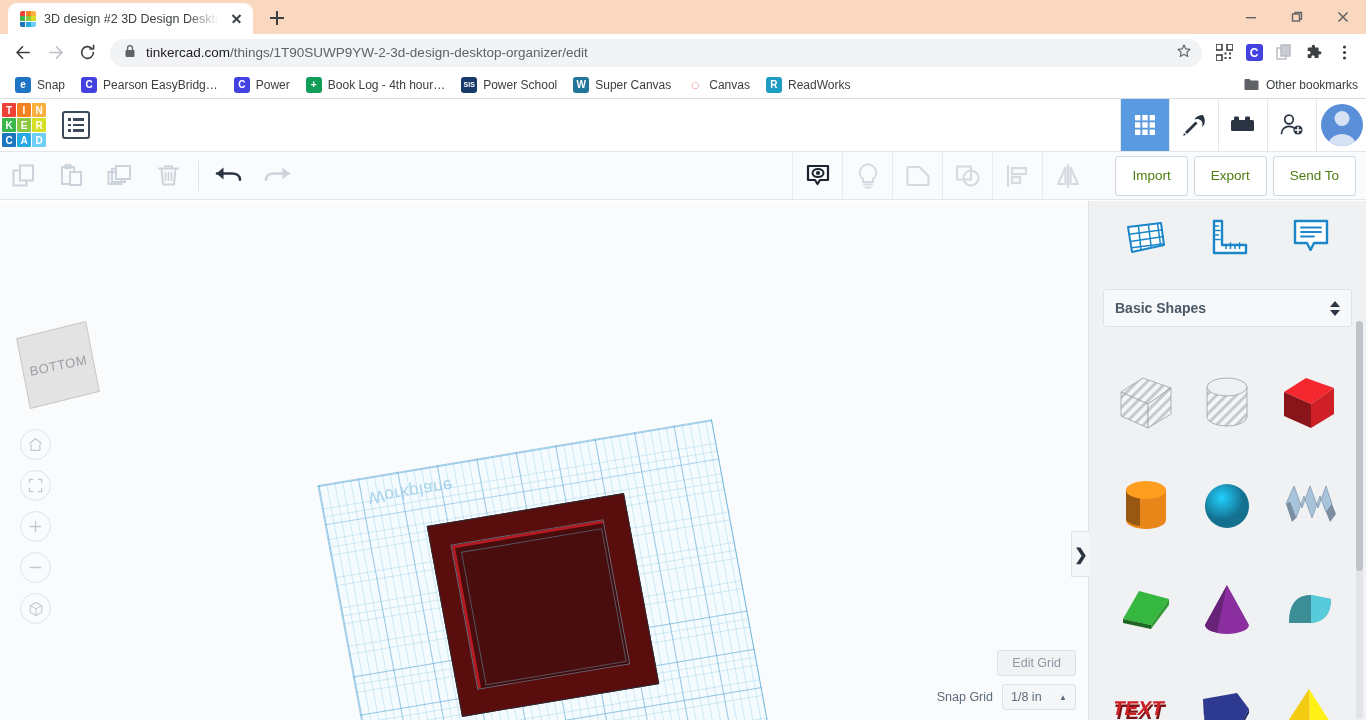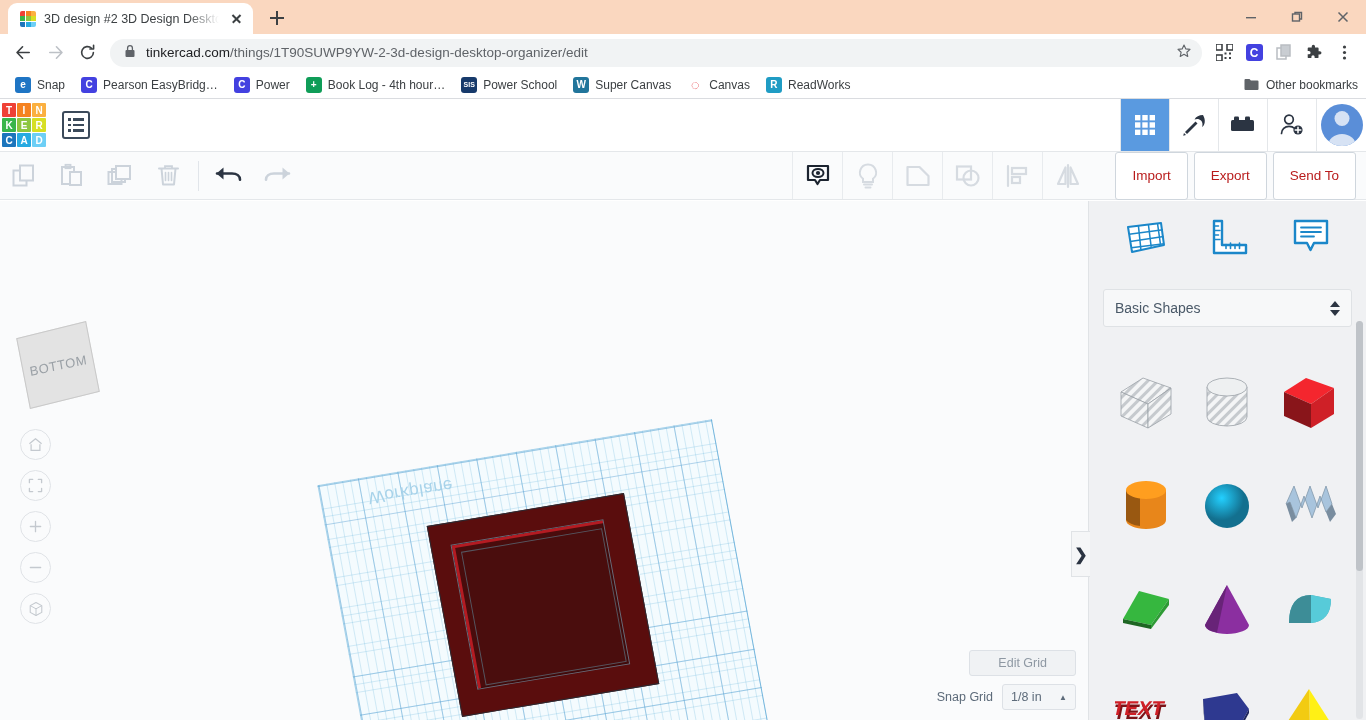--- a/index.html
+++ b/index.html
@@ -267,27 +267,27 @@
     width: 50px; height: 47px;
     display: flex; align-items: center; justify-content: center;
     border-left: 1px solid #e8ebee;
     cursor: pointer;
   }
   .tb-right {
     position: absolute; right: 10px; top: 0;
     height: 47px; display: flex; align-items: center; gap: 6px;
   }
   .tc-pillbtn {
-    height: 48px;
+    height: 40px;
     padding: 0 16px;
     border: 1px solid #cfd6dd;
     border-radius: 3px;
     background: #fff;
     font-size: 13.5px;
-    color: #b91c1c;
+    color: #4d7c0f;
     display: flex; align-items: center; justify-content: center;
     cursor: pointer;
     font-family: "Liberation Sans", sans-serif;
   }
 
   
   .viewport {
     position: absolute;
     left: 0; top: 102px;
     width: 1088px; height: 519px;
@@ -374,21 +374,21 @@
     border: 1px solid #55555f;
   }
 
   .grid-controls {
     position: absolute;
     right: 12px; bottom: 10px;
     display: flex; flex-direction: column;
     align-items: flex-end; gap: 8px;
   }
   .editgrid-btn {
-    height: 26px; padding: 0 28px;
+    height: 26px; padding: 0 14px;
     background: #f0f2f4;
     border: 1px solid #dde1e6;
     border-radius: 3px;
     font-size: 12.5px; color: #8e98a3;
     display: flex; align-items: center;
     cursor: pointer;
   }
   .snaprow { display: flex; align-items: center; gap: 9px; }
   .snaplabel { font-size: 12.5px; color: #5d6b7a; }
   .snapsel {
@@ -415,21 +415,21 @@
     height: 72px;
     display: flex; align-items: center; justify-content: space-around;
     background: #f0f1f3;
     padding: 0 14px;
   }
   .rp-tab {
     width: 56px; height: 52px;
     display: flex; align-items: center; justify-content: center;
     cursor: pointer;
   }
-  .rp-select-wrap { padding: 16px 14px; }
+  .rp-select-wrap { padding: 16px 14px; font-weight: bold; }
   .rp-select {
     height: 38px;
     background: #f7f8f9;
     border: 1px solid #dfe2e5;
     border-radius: 3px;
     display: flex; align-items: center; justify-content: space-between;
     padding: 0 11px;
     font-size: 14px; color: #4a5968;
     cursor: pointer;
   }

